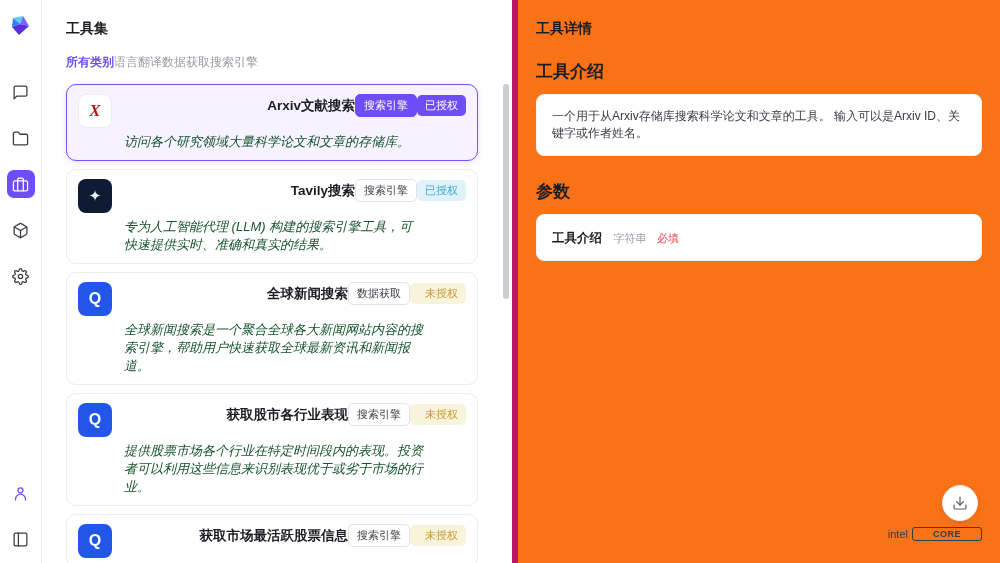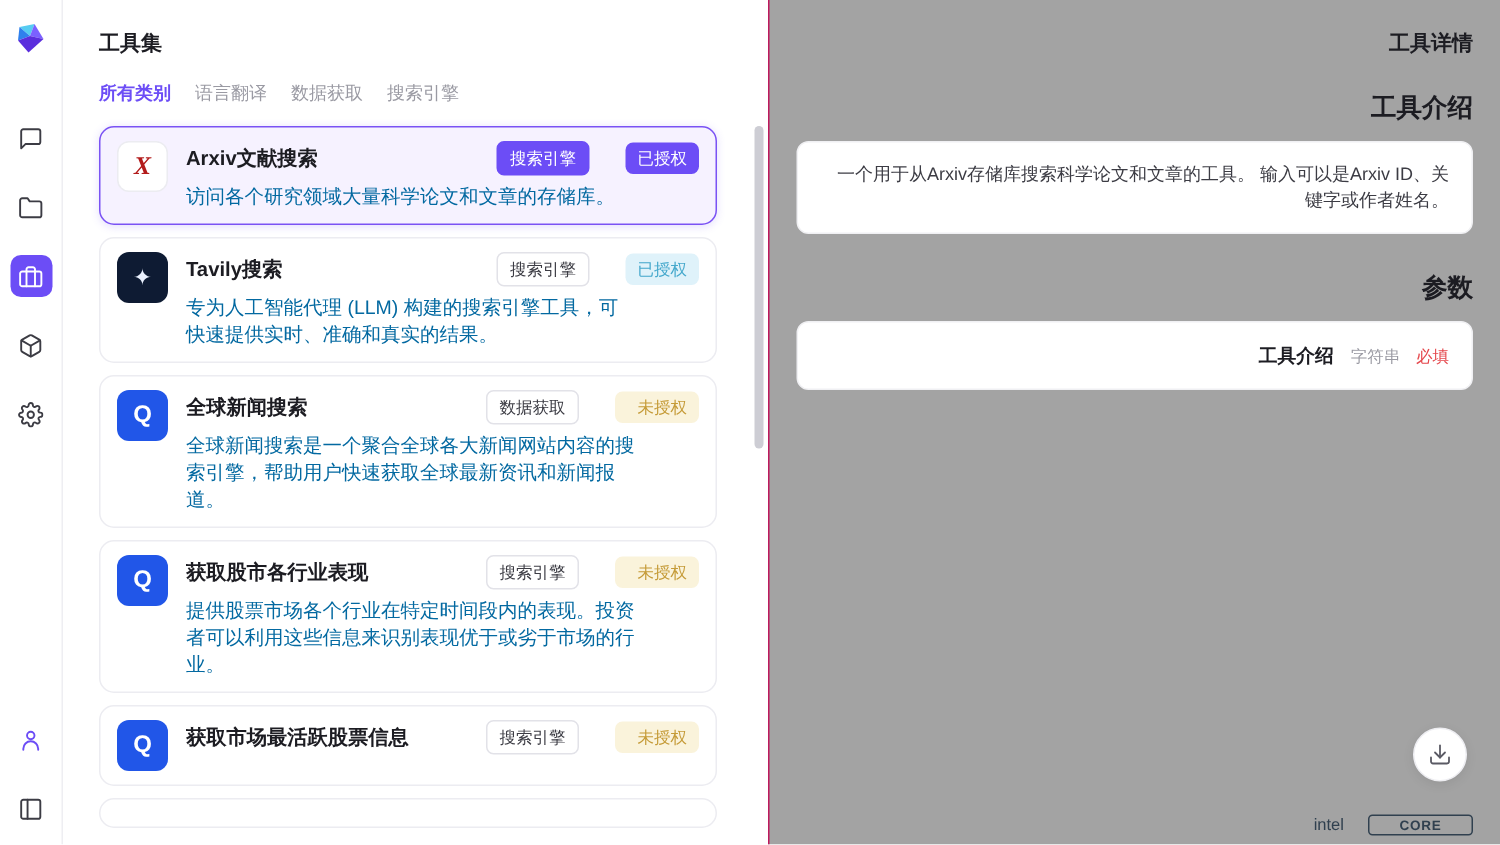--- a/index.html
+++ b/index.html
@@ -14,65 +14,65 @@
   .nav-btn { width:28px; height:28px; border-radius:7px; display:flex; align-items:center;
              justify-content:center; color:#3c3c44; margin-bottom:18px; cursor:pointer; }
   .nav-btn.active { background:#6C4DF6; color:#fff; }
   .nav-btn.purple { color:#6C4DF6; }
   .nav-btn svg { width:17px; height:17px; }
   .sb-spacer { flex:1; }
 
   
   .tool-panel { width:470px; flex:none; background:#fff; padding:20px 34px 0 24px; position:relative; }
   .panel-title { font-size:14px; font-weight:700; margin-bottom:16px; }
-  .tabs { display:flex; gap:16px; margin-bottom:13px; }
+  .tabs { display:flex; gap:0; margin-bottom:13px; }
   .tab { font-size:12px; color:#9a9aa3; cursor:pointer; }
   .tab.active { color:#6C4DF6; font-weight:700; }
   .tool-list { display:flex; flex-direction:column; gap:8px; }
   .tool-card { border:1px solid #ececf1; border-radius:10px; background:#fff; padding:9px 11px;
                display:flex; gap:12px; cursor:pointer; }
   .tool-card.selected { border:1.5px solid #7A52F4; background:#F6F2FF;
                         box-shadow:0 1px 6px rgba(108,77,246,.18); }
   .tool-icon { width:34px; height:34px; border-radius:8px; flex:none; display:flex;
                align-items:center; justify-content:center; font-weight:700; }
   .icon-arxiv { background:#fff; border:1px solid #ececf1; color:#B31B1B; font-size:17px;
                 font-style:italic; font-family:"Liberation Serif","DejaVu Serif",serif; }
   .icon-tavily { background:#0E1B33; color:#EAF1FF; font-size:15px; }
   .icon-qblue { background:#2156E8; color:#fff; font-size:16px; }
   .tool-main { flex:1; min-width:0; }
-  .tool-head { display:flex; align-items:center; gap:24px; }
+  .tool-head { display:flex; align-items:center; gap:0;text-align:right; }
   .tool-name { font-size:13.5px; font-weight:700; flex:1; white-space:nowrap; overflow:hidden; }
   .badge { font-size:11px; padding:3px 8px; border-radius:5px; white-space:nowrap; flex:none; }
   .badge-cat-outline { background:#fff; border:1px solid #e2e2e8; color:#3c3c44; }
   .badge-cat-solid { background:#6C4DF6; border:1px solid #6C4DF6; color:#fff; }
   .badge-auth-solid { background:#6C4DF6; color:#fff; }
   .badge-auth-lite { background:#DFF2FA; color:#45A8CC; }
   .badge-auth-none { background:#FAF3DB; color:#C59B38;padding-left:15px; }
-  .tool-desc { margin-top:5px; font-size:13px; line-height:18px; color:#0369a1; max-width:300px; }
+  .tool-desc { margin-top:16px; font-size:13px; line-height:18px; color:#14532d; max-width:300px;font-style:italic; }
   .scrollbar { position:absolute; top:84px; right:3px; width:6px; height:215px;
                border-radius:3px; background:#cdcdd4; cursor:pointer; }
 
   
-  .detail-panel { flex:1; background:#a3a3a3; border-left:1px solid #be185d;
-                  padding:20px 18px 0 18px; position:relative;text-align:right; }
+  .detail-panel { flex:1; background:#f97316; border-left:6px solid #be185d;
+                  padding:20px 18px 0 18px; position:relative; }
   .detail-title { font-size:14px; font-weight:700; margin-bottom:22px; }
   .section-heading { font-size:17px; font-weight:700; margin-bottom:11px; }
   .intro-card { background:#fff; border:1px solid #f0f0f3; border-radius:8px; padding:13px 15px;
                 font-size:12px; color:#3c3c44; line-height:17px; margin-bottom:24px; }
   .param-card { background:#fff; border:1px solid #f0f0f3; border-radius:8px; padding:13px 15px; }
   .param-name { font-size:12.5px; font-weight:700; }
   .param-type { font-size:11px; color:#9a9aa3; margin-left:7px; }
   .param-required { font-size:11px; color:#E5484D; margin-left:6px; }
   .param-desc { margin-top:8px; font-size:12px; color:#8b8b95; }
 
   .fab { position:absolute; right:22px; bottom:42px; width:36px; height:36px; border-radius:50%;
          background:#fff; border:1px solid #eeeef2; box-shadow:0 2px 8px rgba(0,0,0,.08);
          display:flex; align-items:center; justify-content:center; color:#5a5a64; cursor:pointer; }
   .fab svg { width:16px; height:16px; }
-  .intel { position:absolute; right:18px; bottom:6px; display:flex; align-items:center; gap:16px; color:#30404f;margin-left:40px; }
+  .intel { position:absolute; right:18px; bottom:22px; display:flex; align-items:center; gap:4px; color:#30404f;margin-left:40px; }
   .intel .i-name { font-size:11px; }
   .intel .i-core { font-size:9px; font-weight:700; letter-spacing:.5px; border:1px solid #30404f;
                    border-radius:3px; padding:1px 20px; }
 </style>
 </head>
 <body>
 
 <div class="app">
 
   <aside class="sidebar">

